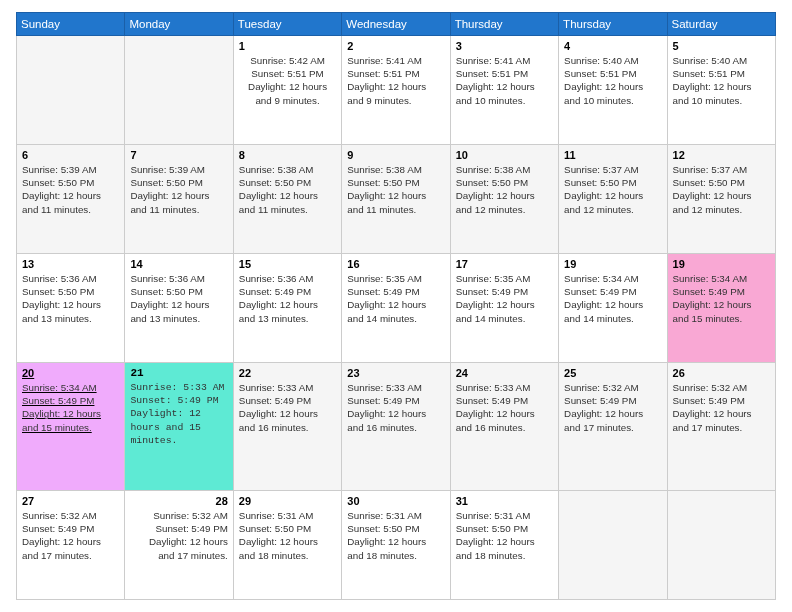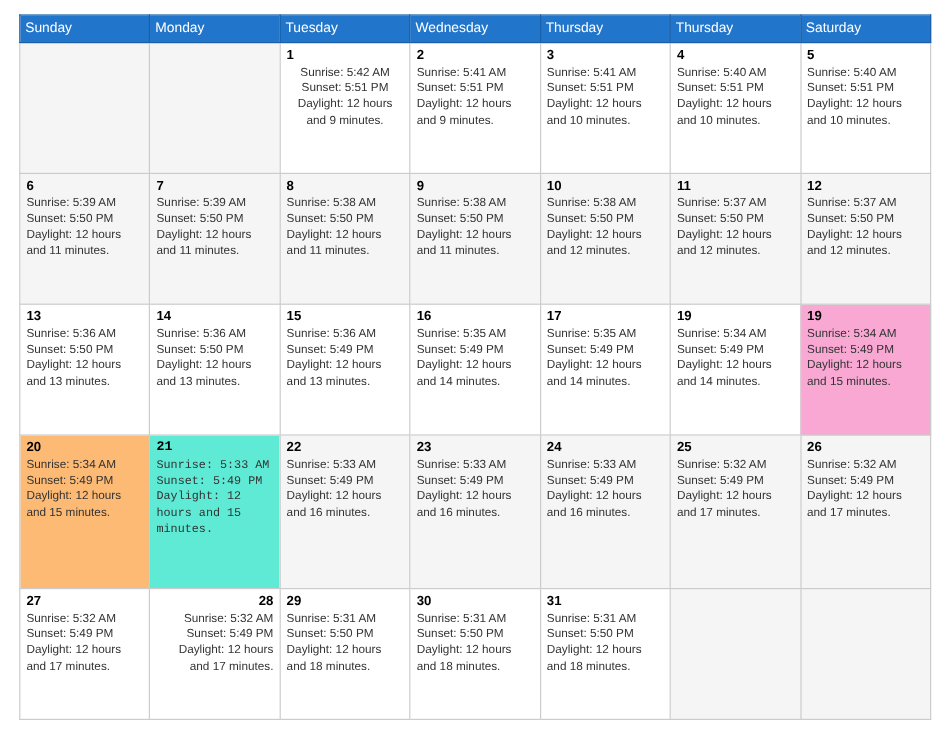--- a/index.html
+++ b/index.html
@@ -231,21 +231,21 @@
 Daylight: 12 hours and 14 minutes.</div>
           </td>
           <td style="background: #f9a8d4;">
             <span class="day-num">19</span>
             <div class="day-info" style="white-space: pre-line;">Sunrise: 5:34 AM
 Sunset: 5:49 PM
 Daylight: 12 hours and 15 minutes.</div>
           </td>
         </tr>
         <tr>
-          <td style="background: #fdba74;">
+          <td style="background: #f0abfc; text-decoration: underline;">
             <span class="day-num">20</span>
             <div class="day-info" style="white-space: pre-line;">Sunrise: 5:34 AM
 Sunset: 5:49 PM
 Daylight: 12 hours and 15 minutes.</div>
           </td>
           <td style="background: #5eead4; font-family: Liberation Mono, monospace;">
             <span class="day-num">21</span>
             <div class="day-info" style="white-space: pre-line;">Sunrise: 5:33 AM
 Sunset: 5:49 PM
 Daylight: 12 hours and 15 minutes.</div>

